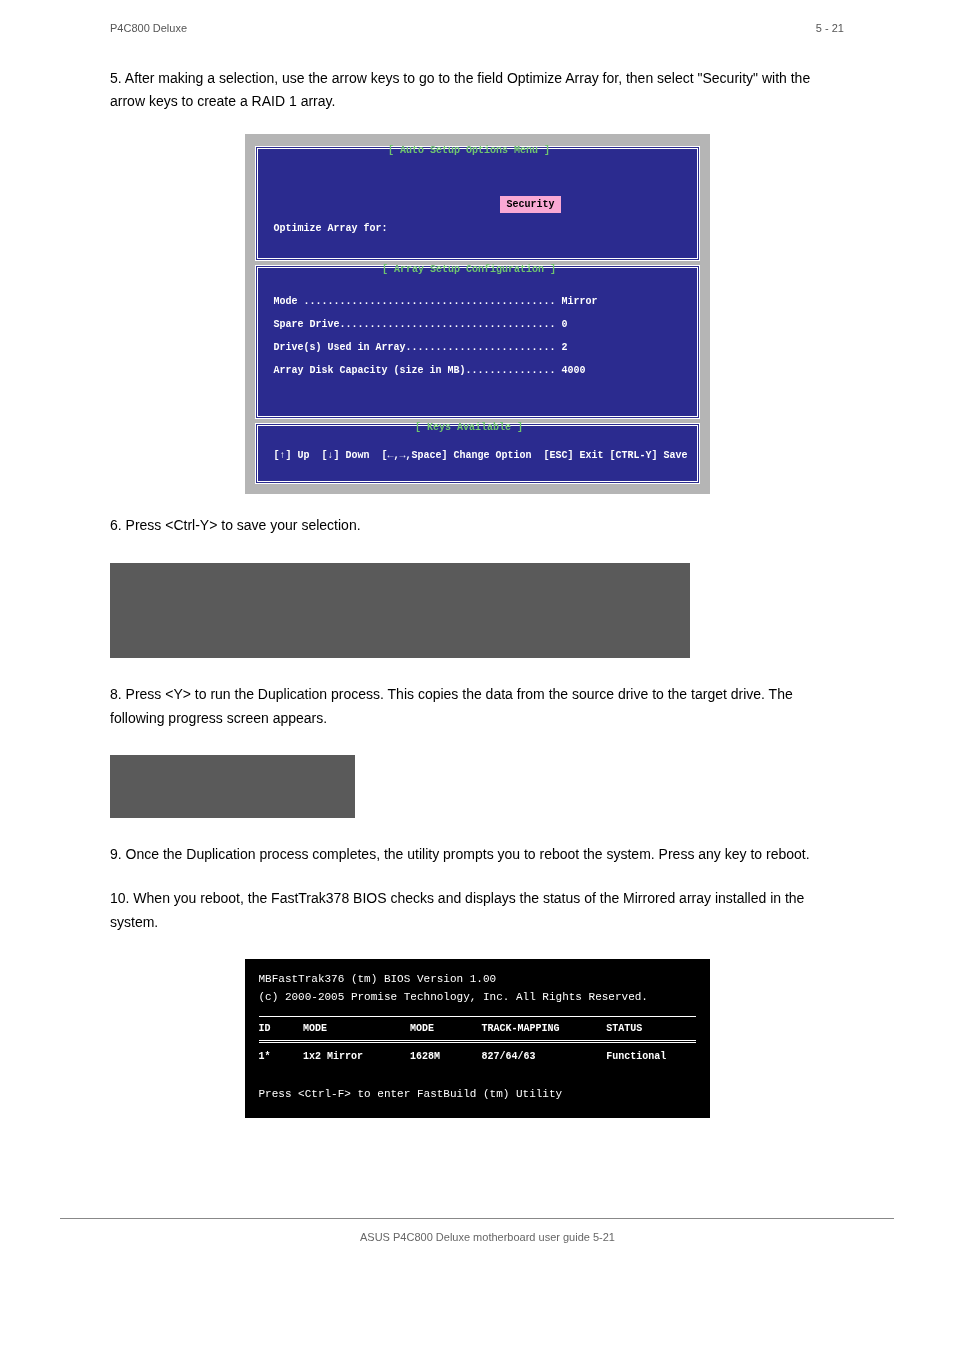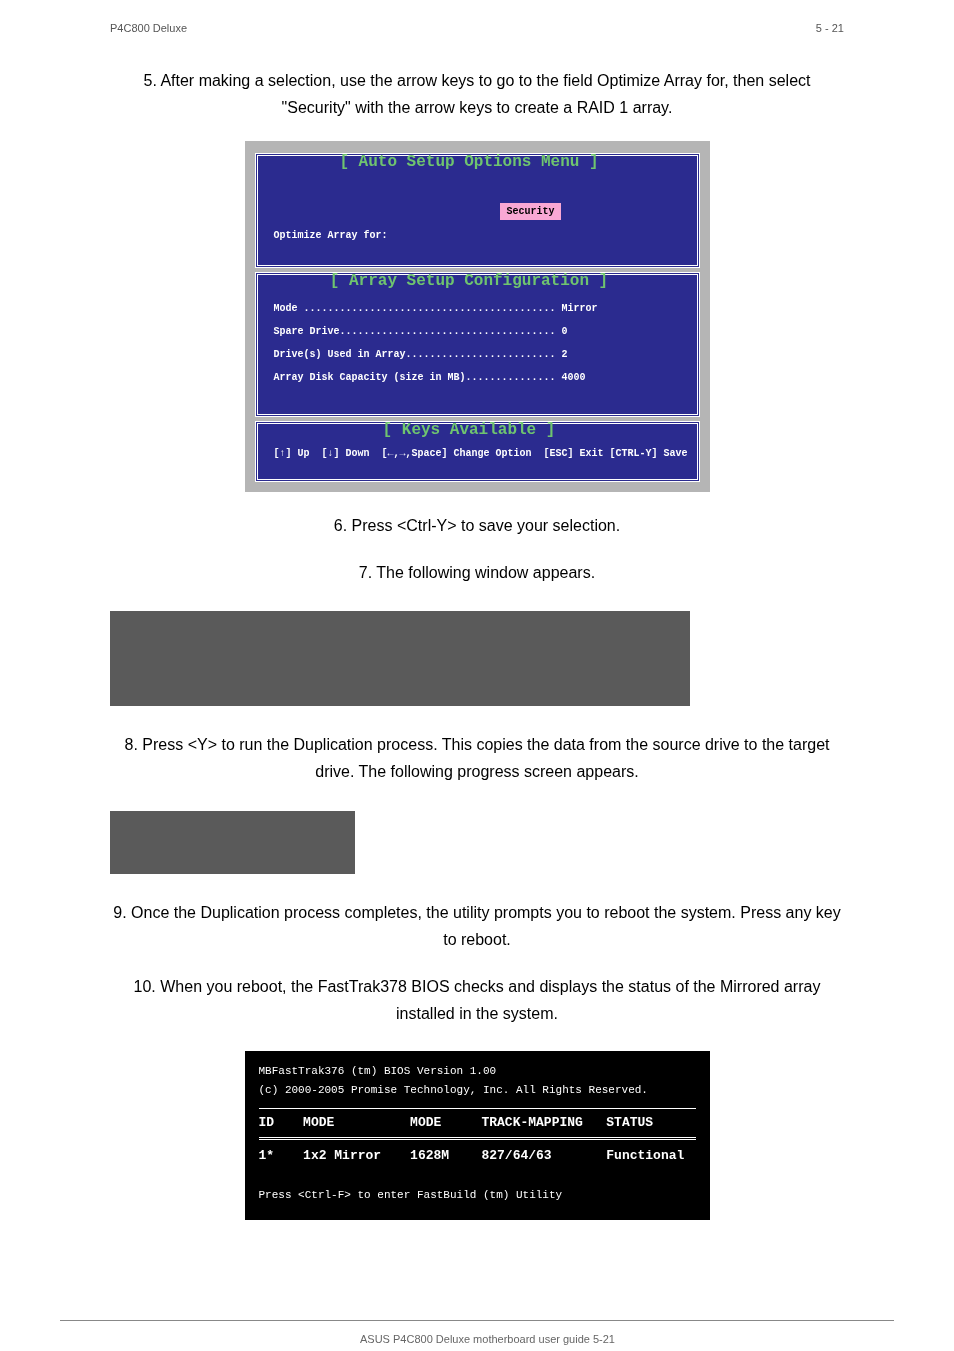--- a/index.html
+++ b/index.html
@@ -16,23 +16,22 @@
     justify-content: space-between;
     padding: 20px 110px 10px;
     font-size: 11px;
     color: #555;
   }
   .content {
     padding: 0 110px 40px;
   }
   .body-text {
     margin: 20px 0;
-    font-size: 16px;
+    font-size: 14px;
     line-height: 1.7;
-    text-align: center;
   }
   .bios-screen {
     width: 465px;
     margin: 20px auto;
     background: #b5b5b5;
     padding: 12px 10px 6px 10px;
   }
   .bios-screen.black {
     background: #000;
     color: #fff;
@@ -53,21 +52,21 @@
     padding: 10px 16px 12px;
     margin-bottom: 4px;
   }
   .bios-box-title {
     color: #6fc46f;
     position: absolute;
     top: -6px;
     left: 0;
     right: 16px;
     text-align: center;
-    font-size: 16px;
+    font-size: 10px;
   }
   .bios-row {
     padding: 14px 0 10px;
     display: flex;
     align-items: center;
   }
   .bios-label {
     color: #fff;
     margin-right: 8px;
     margin-top: 48px;
@@ -99,21 +98,21 @@
   .gray-small-box {
     width: 245px;
     height: 63px;
     background: #5a5a5a;
     margin: 25px 0;
   }
   .black-row {
     display: flex;
     border-bottom: 1px solid #fff;
     padding: 4px 0;
-    font-size: 13px;
+    font-size: 10px;
     font-weight: bold;
   }
   .black-row.header {
     border-top: 1px solid #fff;
     border-bottom: 3px double #fff;
   }
   .black-col-id { width: 50px; }
   .black-col-mode { width: 120px; }
   .black-col-size { width: 80px; }
   .black-col-track { width: 140px; }
@@ -145,35 +144,34 @@
   <p class="body-text">5. After making a selection, use the arrow keys to go to the field Optimize Array for, then select "Security" with the arrow keys to create a RAID 1 array.</p>
 
   <div class="bios-screen">
     <div class="bios-box">
       <div class="bios-box-title">[ Auto Setup Options Menu ]</div>
       <div class="bios-row">
         <span class="bios-label">Optimize Array for:</span>
         <span class="bios-value-highlight">Security</span>
       </div>
     </div>
-    <div class="bios-box" style="padding-top:18px; padding-bottom:21px;">
+    <div class="bios-box" style="padding-top:18px; padding-bottom:30px;">
       <div class="bios-box-title">[ Array Setup Configuration ]</div>
       <div class="bios-line">Mode .......................................... Mirror</div>
       <div class="bios-line">Spare Drive.................................... 0</div>
       <div class="bios-line">Drive(s) Used in Array......................... 2</div>
       <div class="bios-line">Array Disk Capacity (size in MB)............... 4000</div>
     </div>
     <div class="bios-box" style="padding-top:8px;">
       <div class="bios-box-title">[ Keys Available ]</div>
       <div class="bios-footer">[↑] Up  [↓] Down  [←,→,Space] Change Option  [ESC] Exit [CTRL-Y] Save</div>
     </div>
   </div>
 
   <p class="body-text">6. Press &lt;Ctrl-Y&gt; to save your selection.</p>
-  <p class="body-text">7. The following window appears.</p>
 
   <div class="gray-wide-box"></div>
 
   <p class="body-text">8. Press &lt;Y&gt; to run the Duplication process. This copies the data from the source drive to the target drive. The following progress screen appears.</p>
 
   <div class="gray-small-box"></div>
 
   <p class="body-text">9. Once the Duplication process completes, the utility prompts you to reboot the system. Press any key to reboot.</p>
   <p class="body-text">10. When you reboot, the FastTrak378 BIOS checks and displays the status of the Mirrored array installed in the system.</p>
 

